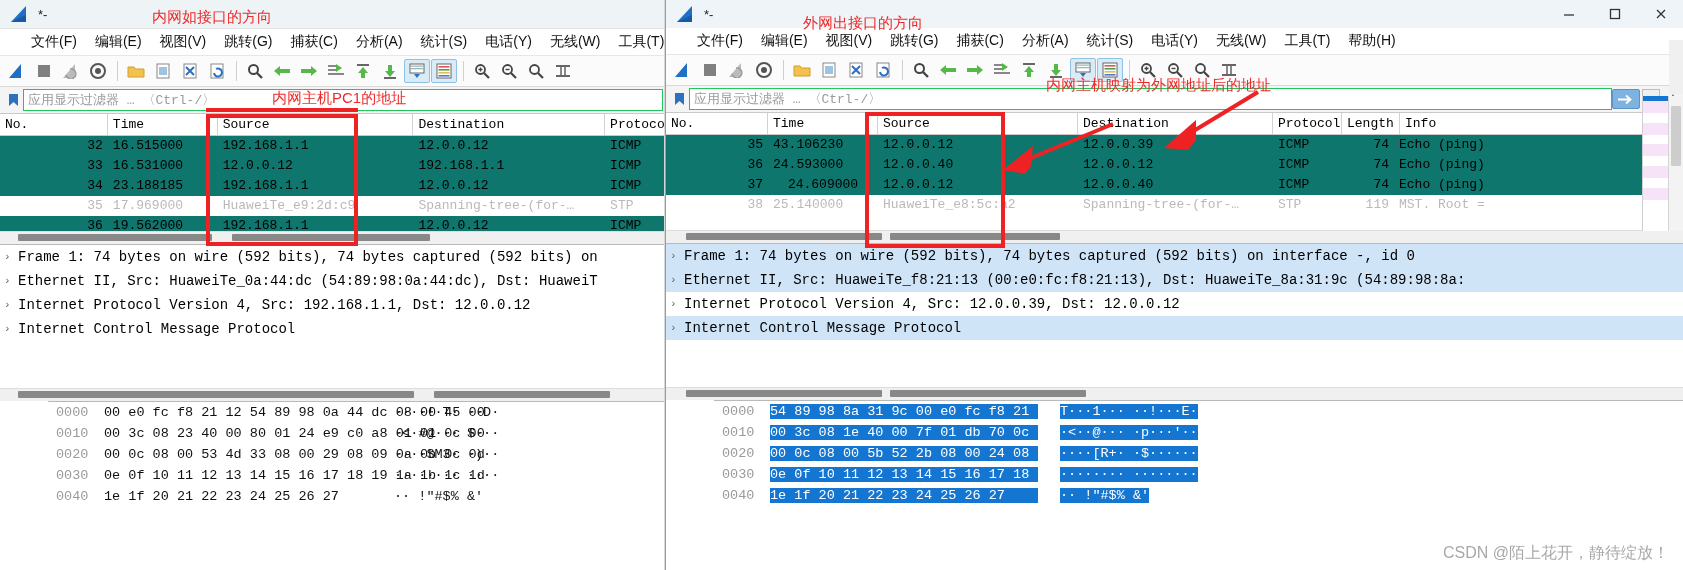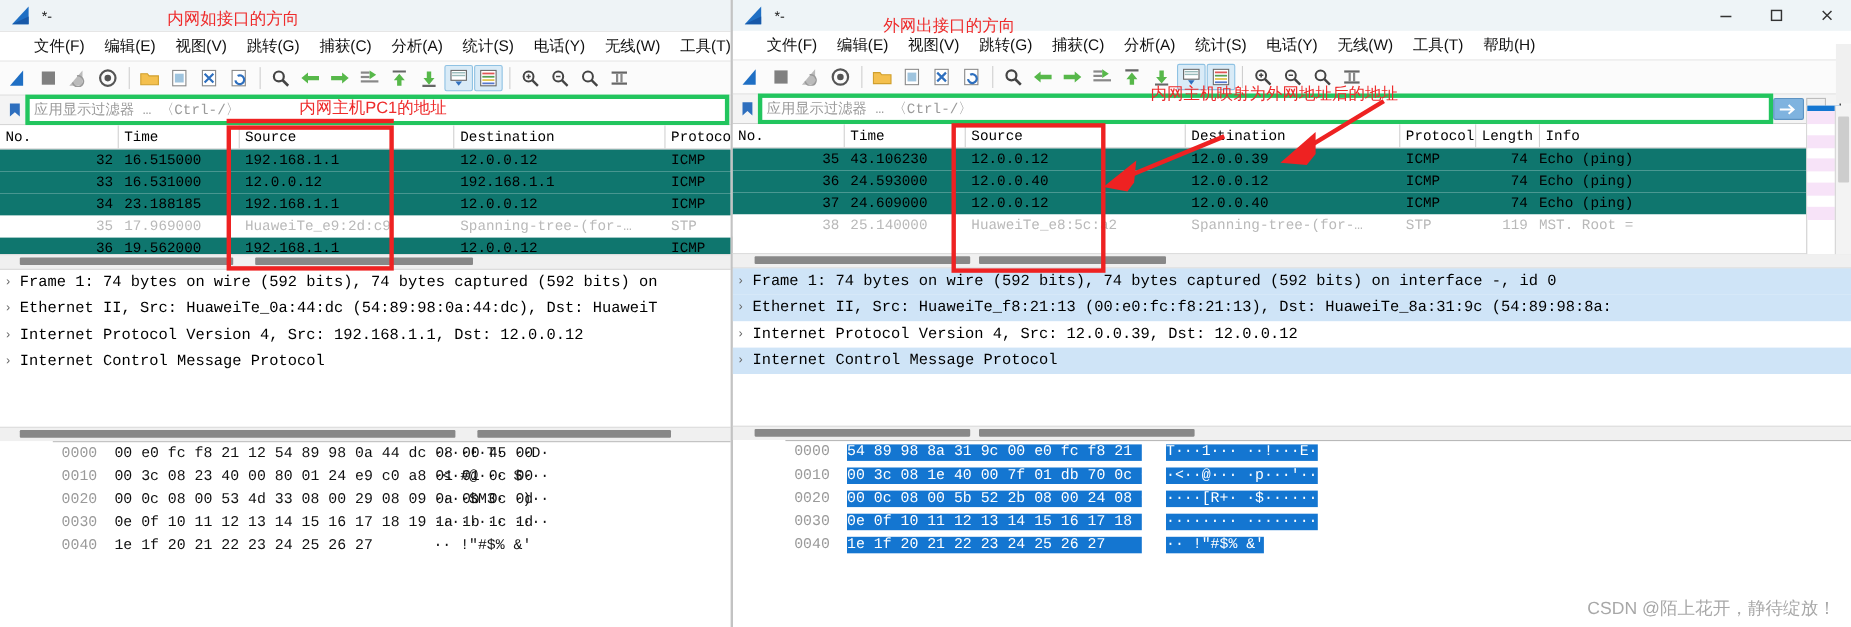--- a/index.html
+++ b/index.html
@@ -31,21 +31,21 @@
 
   
   .toolbar{height:30px;display:flex;align-items:center;padding-left:4px;background:#fbfbfb;border-top:1px solid #e7e7e7;border-bottom:1px solid #d9d9d9;}
   .tb{width:26px;height:24px;display:flex;align-items:center;justify-content:center;margin-right:1px;border-radius:2px;}
   .tb.sel{background:#d9ebf7;border:1px solid #8fc2e3;box-sizing:border-box;}
   .tbsep{width:1px;height:20px;background:#cfcfcf;margin:0 5px;}
 
   
   .filterbar{height:26px;display:flex;align-items:center;background:#f4f4f4;border-bottom:1px solid #c9c9c9;padding:0 2px;}
   .filter-ico{width:16px;height:18px;display:flex;align-items:center;justify-content:center;margin:0 2px 0 3px;}
-  .filter-input{flex:1;height:20px;background:#fff;border:4px solid #22c55e;display:flex;align-items:center;padding:0 4px;
+  .filter-input{flex:1;height:20px;background:#fff;border:1px solid #22c55e;display:flex;align-items:center;padding:0 4px;
     font-family:"Liberation Mono", monospace;font-size:13px;color:#9a9a9a;}
   .filter-go{width:26px;height:18px;background:#7fb3df;border:1px solid #5d93c2;border-radius:2px;display:flex;align-items:center;justify-content:center;margin-right:2px;}
   .filter-caret{width:16px;height:18px;border:1px solid #bdbdbd;background:#f0f0f0;display:flex;align-items:center;justify-content:center;margin-right:4px;}
   .filter-plus{width:18px;text-align:center;font-size:17px;color:#333;}
 
   
   .plist{position:relative;background:#fff;font-family:"Liberation Mono", monospace;font-size:13px;}
   .phead{display:flex;height:21px;align-items:center;border-bottom:1px solid #c8c8c8;background:#fff;}
   .phead .col{border-right:1px solid #d2d2d2;height:21px;line-height:21px;padding-left:5px;box-sizing:border-box;overflow:hidden;white-space:nowrap;color:#000;}
   .prow{display:flex;height:20px;align-items:center;white-space:nowrap;}
@@ -583,21 +583,21 @@
           <div class="cell" style="width: 102px; text-align: right;">36</div>
           <div class="cell" style="width: 110px; text-align: left;">24.593000</div>
           <div class="cell" style="width: 200px; text-align: left;">12.0.0.40</div>
           <div class="cell" style="width: 195px; text-align: left;">12.0.0.12</div>
           <div class="cell" style="width: 69px; text-align: left;">ICMP</div>
           <div class="cell" style="width: 52px; text-align: right;">74</div>
           <div class="cell" style="width: 130px; text-align: left;">Echo (ping)</div>
         </div>
         <div class="prow icmp">
           <div class="cell" style="width: 102px; text-align: right;">37</div>
-          <div class="cell" style="width: 110px; text-align: left;">24.609000</div>
+          <div class="cell" style="width: 110px; text-align: center;">24.609000</div>
           <div class="cell" style="width: 200px; text-align: left;">12.0.0.12</div>
           <div class="cell" style="width: 195px; text-align: left;">12.0.0.40</div>
           <div class="cell" style="width: 69px; text-align: left;">ICMP</div>
           <div class="cell" style="width: 52px; text-align: right;">74</div>
           <div class="cell" style="width: 130px; text-align: left;">Echo (ping)</div>
         </div>
         <div class="prow stp">
           <div class="cell" style="width: 102px; text-align: right;">38</div>
           <div class="cell" style="width: 110px; text-align: left;">25.140000</div>
           <div class="cell" style="width: 200px; text-align: left;">HuaweiTe_e8:5c:a2</div>

